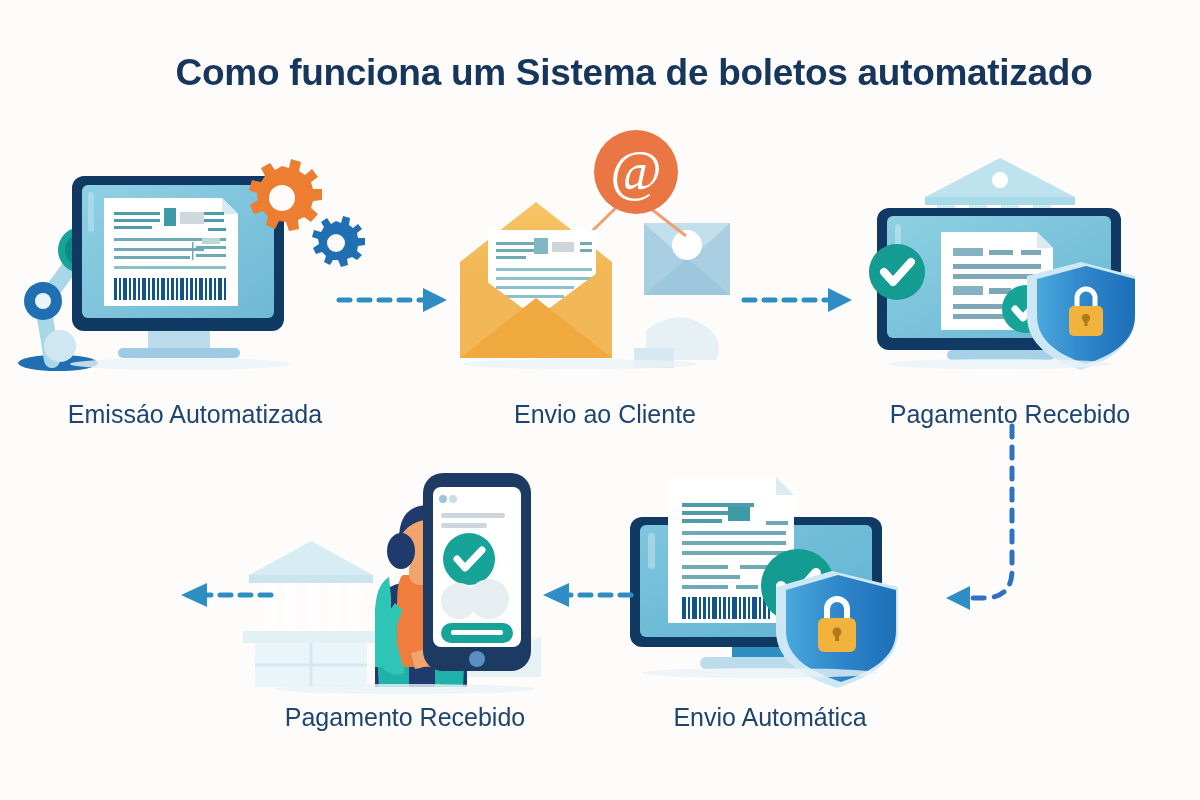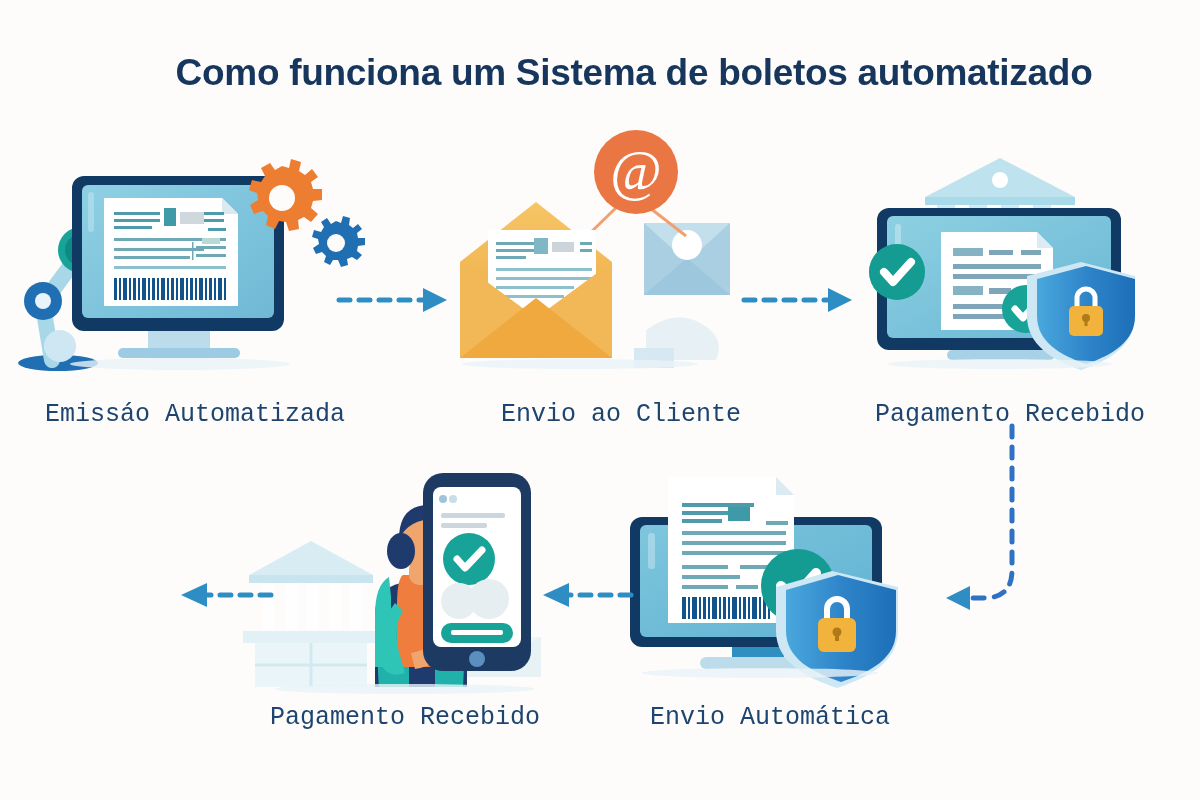--- a/index.html
+++ b/index.html
@@ -22,32 +22,31 @@
   }
 
   .step{position:absolute;}
   .scene{position:absolute;left:0;top:0;}
   .caption{
     position:absolute;
     text-align:center;
     font-size:25px;
     color:#1d456f;
     white-space:nowrap;
-    font-family:Liberation Mono, monospace;
   }
 
   
   #step1{left:30px;top:150px;width:330px;height:290px;}
   #step2{left:440px;top:150px;width:330px;height:290px;}
   #step3{left:845px;top:150px;width:330px;height:290px;}
   #step4{left:600px;top:455px;width:340px;height:290px;}
   #step5{left:235px;top:455px;width:340px;height:290px;}
 
   .cap1{left:0px;top:250px;width:330px;}
-  .cap2{left:16px;top:250px;width:330px;}
+  .cap2{left:0px;top:250px;width:330px;}
   .cap3{left:0px;top:250px;width:330px;}
   .cap4{left:0px;top:248px;width:340px;}
   .cap5{left:0px;top:248px;width:340px;}
 
   
   .connector{position:absolute;}
   #arrow1{left:335px;top:280px;width:120px;height:40px;}
   #arrow2{left:740px;top:280px;width:120px;height:40px;}
   #arrow3{left:940px;top:420px;width:120px;height:200px;}
   #arrow4{left:535px;top:575px;width:100px;height:40px;}

